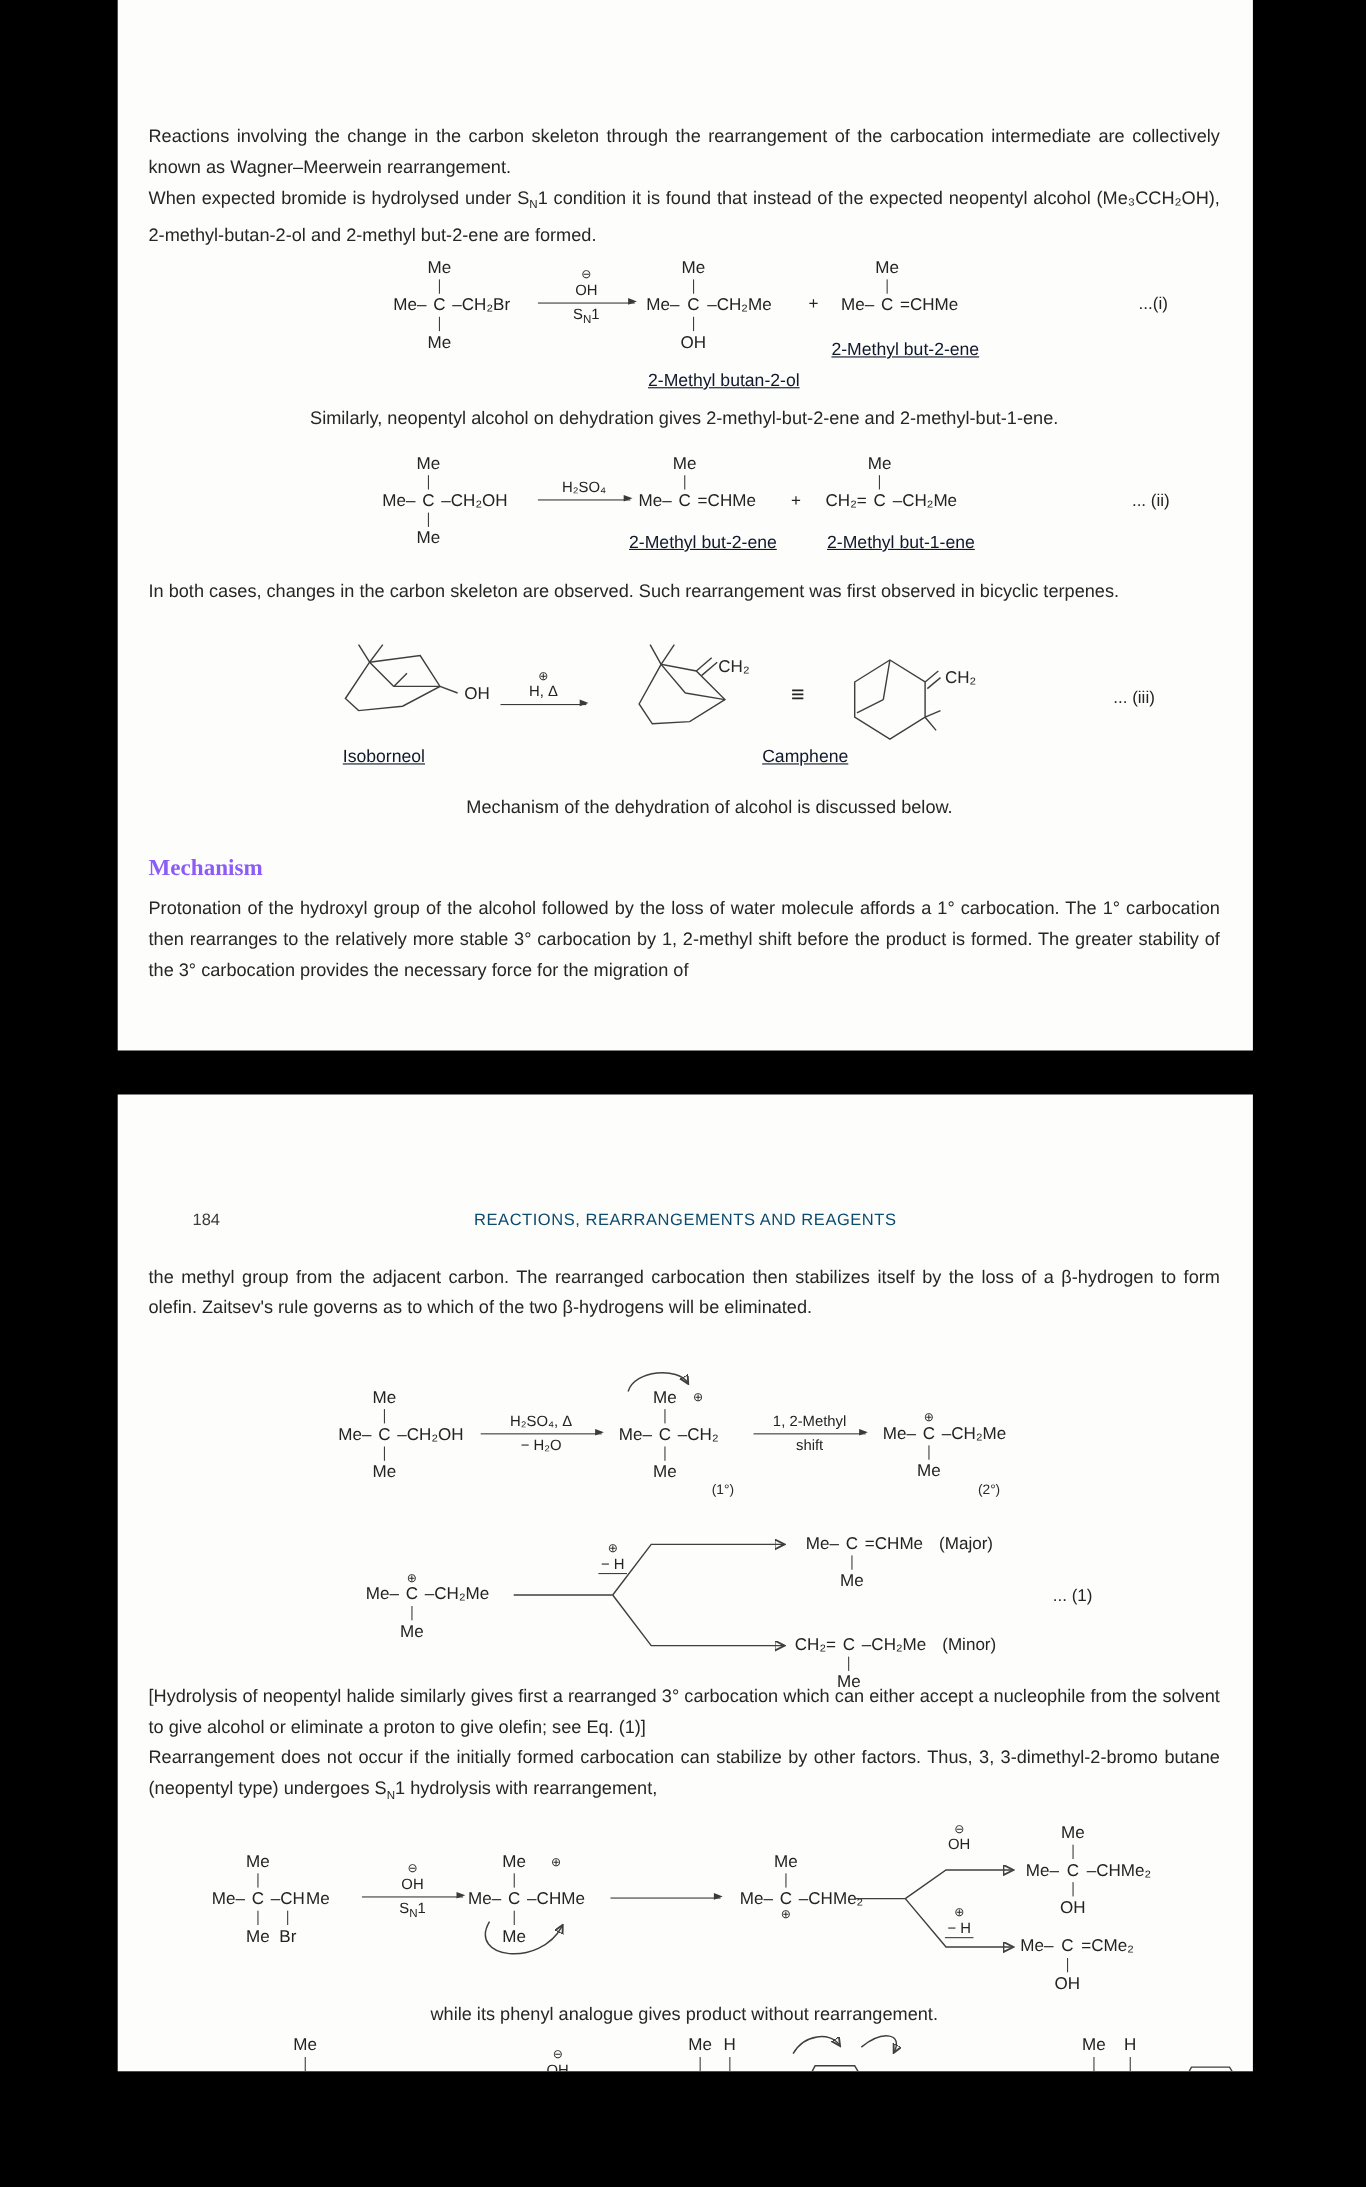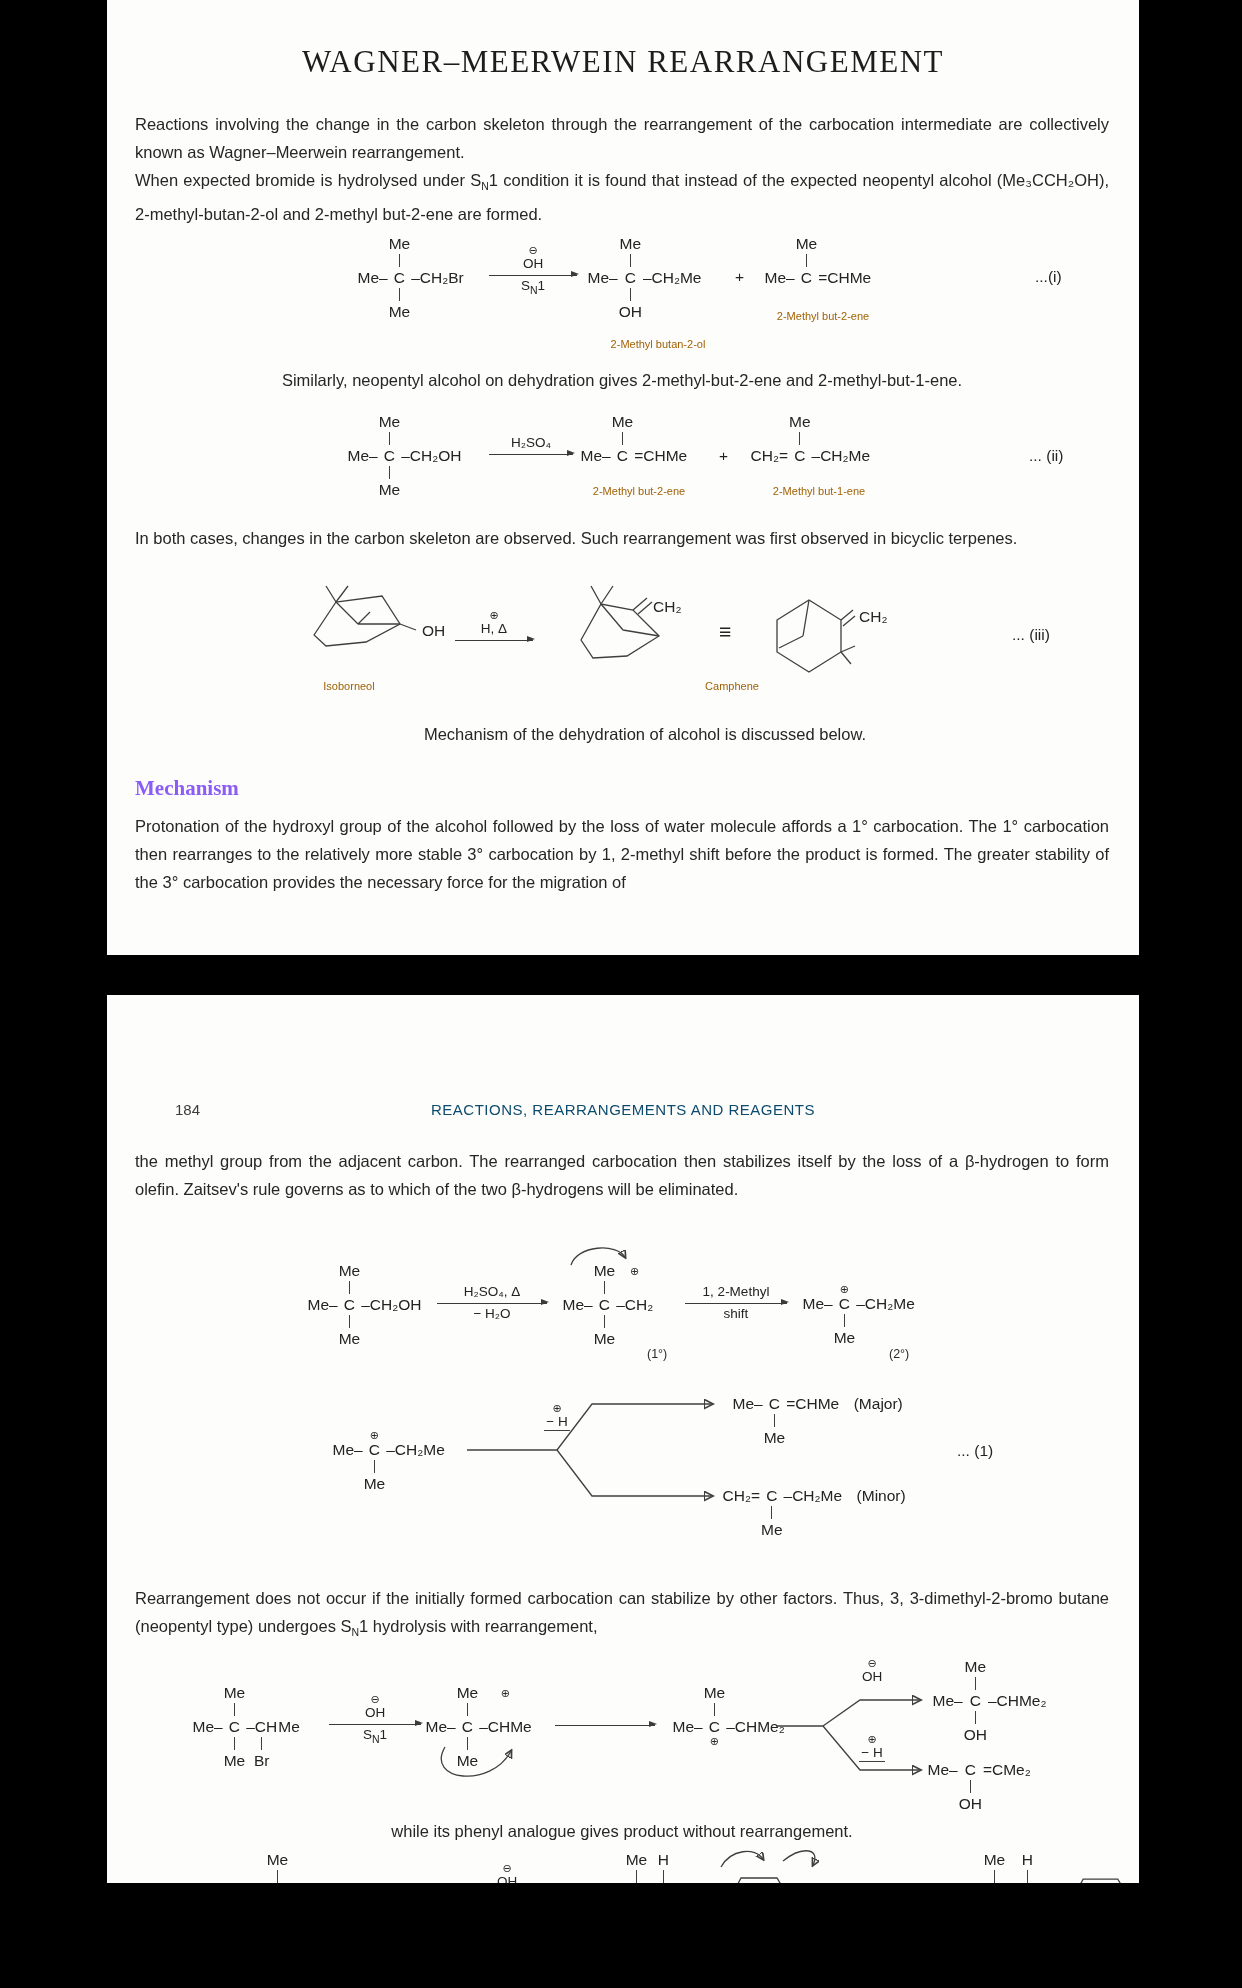--- a/index.html
+++ b/index.html
@@ -21,21 +21,21 @@
   .runhead{position:absolute;left:0;width:100%;text-align:center;
            font-size:15px;letter-spacing:0.5px;color:#0c4a6e;}
   .pagenum{position:absolute;font-size:15px;color:#3c3c3c;}
   
   .cs{position:absolute;display:table;font-size:15.5px;line-height:17px;
       color:#232323;white-space:nowrap;}
   .cr{display:table-row;}
   .cc{display:table-cell;text-align:center;vertical-align:middle;padding:0 0.5px;}
   .vb{display:block;width:1.3px;height:13px;background:#3f3f3f;margin:2px auto;}
   .chg{font-size:11px;line-height:12px;color:#2a2a2a;}
-  .sm{position:absolute;font-size:11px;color:#a16207;white-space:nowrap;}
+  .sm{position:absolute;font-size:16px;color:#0f172a;white-space:nowrap;text-decoration:underline;}
   .deg{position:absolute;font-size:12.5px;color:#2a2a2a;white-space:nowrap;}
   .eq{position:absolute;font-size:15.5px;color:#232323;white-space:nowrap;}
   .ctr{transform:translateX(-50%);}
   sub{font-size:10.5px;}
   
   .harr{position:absolute;height:0;border-top:1.4px solid #3a3a3a;}
   .harr:after{content:"";position:absolute;right:-2px;top:-4.7px;width:0;height:0;
       border-left:8px solid #3a3a3a;border-top:3.8px solid transparent;border-bottom:3.8px solid transparent;}
   .arrblk{position:absolute;text-align:center;font-size:13.5px;line-height:16px;color:#232323;}
   .arrblk .chg{display:block;}
@@ -45,21 +45,20 @@
   .plus{position:absolute;font-size:15.5px;color:#232323;}
   .equiv{position:absolute;font-size:21px;color:#232323;}
   svg{position:absolute;overflow:visible;}
   svg path,svg line,svg polyline{fill:none;stroke:#3f3f3f;stroke-width:1.3;}
 </style>
 </head>
 <body>
 
 <div class="page" id="page1">
 
-  <div class="title" style="top:44px">WAGNER–MEERWEIN REARRANGEMENT</div>
 
   <div class="para" style="top:110px">
     <span>Reactions involving the change in the carbon skeleton through the rearrangement of the carbocation intermediate are collectively known as Wagner–Meerwein rearrangement.</span>
   </div>
 
   <div class="para" style="top:166px">
     <span class="ind" style="display:inline">When expected bromide is hydrolysed under </span><span><span>S</span><sub>N</sub><span>1</span></span><span> condition it is found that instead of the expected neopentyl alcohol (Me₃CCH₂OH), 2-methyl-butan-2-ol and 2-methyl but-2-ene are formed.</span>
   </div>
 
   <div class="abs" style="left:0;top:228px;width:1032px;height:140px">
@@ -477,20 +476,21 @@
       <div class="cr">
           <span class="cc"></span>
           <span class="cc">Me</span>
           <span class="cc"></span>
           <span class="cc"></span>
         </div>
     </div>
     <span class="eq" style="left:850px;top:52px">... (1)</span>
   </div>
 
+  <div class="para" style="top:533px">[Hydrolysis of neopentyl halide similarly gives first a rearranged 3° carbocation which can either accept a nucleophile from the solvent to give alcohol or eliminate a proton to give olefin; see Eq. (1)]</div>
 
   <div class="para" style="top:589px">
     <span class="ind" style="display:inline">Rearrangement does not occur if the initially formed carbocation can stabilize by other factors. Thus, 3, 3-dimethyl-2-bromo butane (neopentyl type) undergoes </span><span><span>S</span><sub>N</sub><span>1</span></span><span> hydrolysis with rearrangement,</span>
   </div>
 
   <div class="abs" style="left:0;top:650px;width:1032px;height:175px">
     <div class="cs" style="left:85px;top:39px">
       <div class="cr">
           <span class="cc"></span>
           <span class="cc">Me</span>

